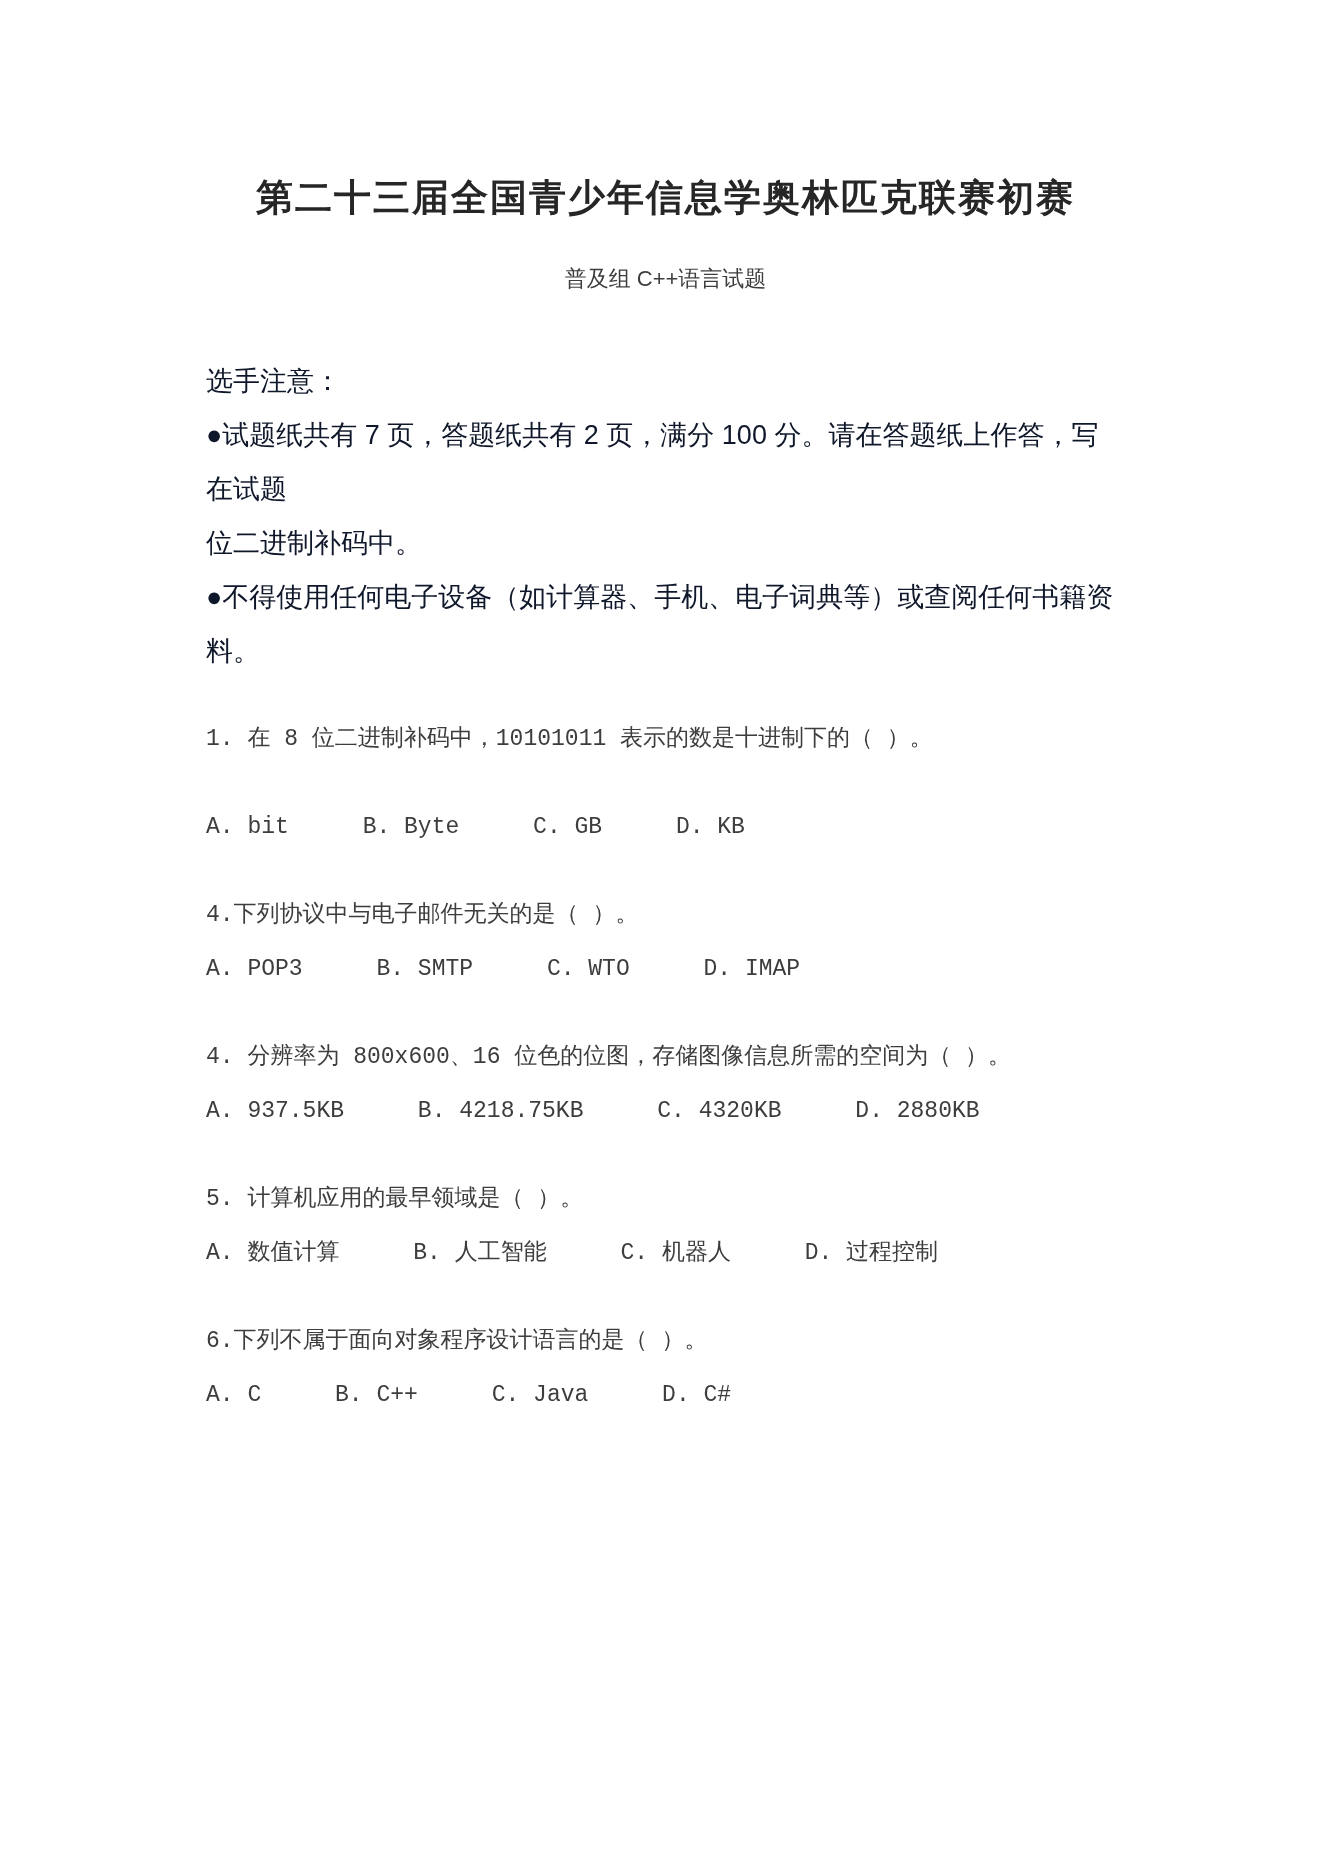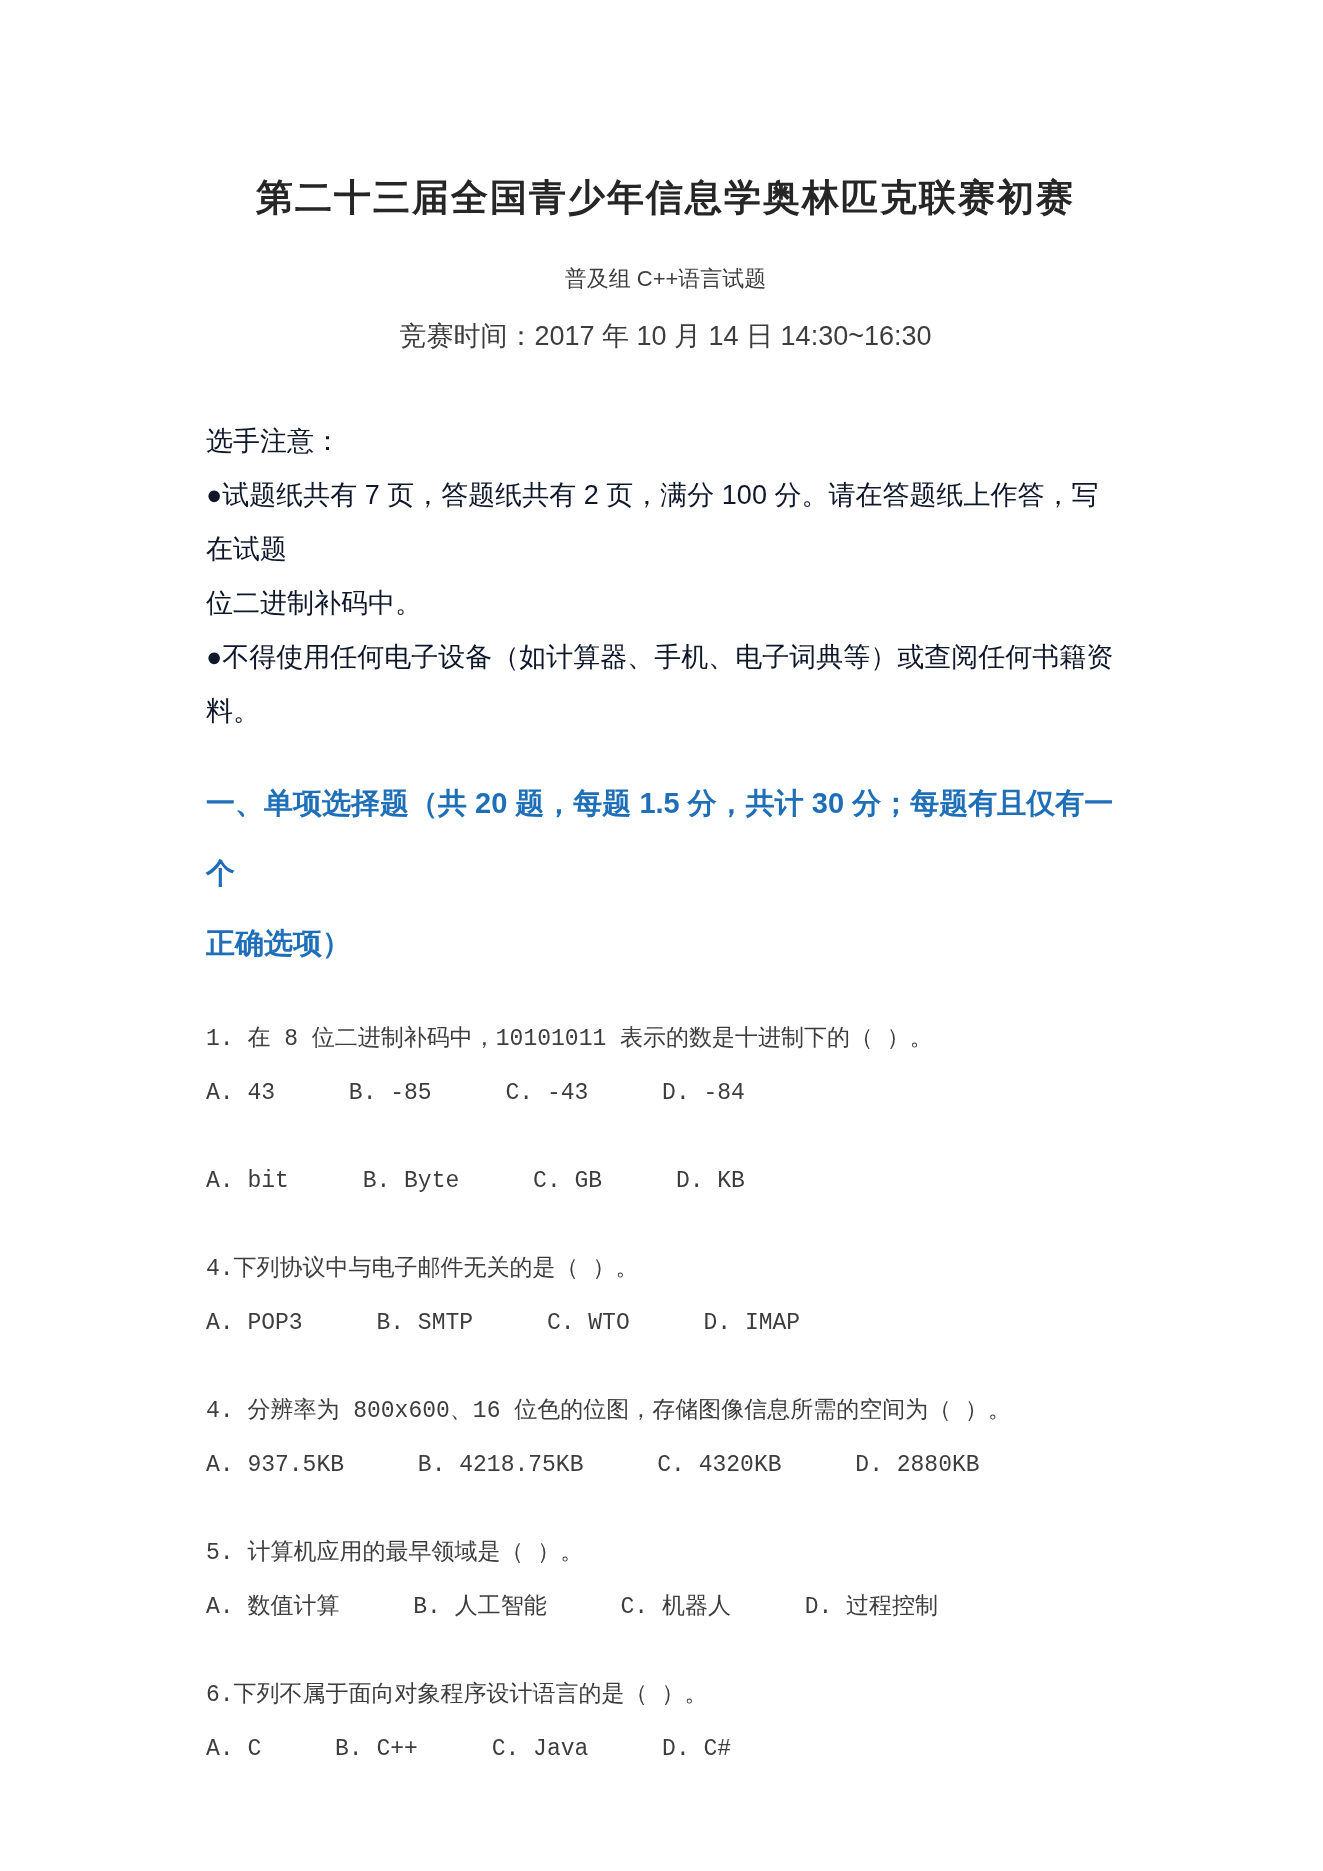--- a/index.html
+++ b/index.html
@@ -76,46 +76,35 @@
 </style>
 </head>
 <body>
 
 <div class="page">
 
   <h1 class="doc-title">第二十三届全国青少年信息学奥林匹克联赛初赛</h1>
 
   <div class="doc-subtitle">普及组 C++语言试题</div>
 
-  <div class="doc-time">竞赛时间：2017 年 10 月 14 日 14:30~16:30</div>
 
   <div class="notice">
     <div>选手注意：</div>
     <div>
       <div>●试题纸共有 7 页，答题纸共有 2 页，满分 100 分。请在答题纸上作答，写在试题</div>
       <div>位二进制补码中。</div>
     </div>
     <div>●不得使用任何电子设备（如计算器、手机、电子词典等）或查阅任何书籍资料。</div>
   </div>
 
-  <h2 class="section-heading">
-    <div>一、单项选择题（共 20 题，每题 1.5 分，共计 30 分；每题有且仅有一个</div>
-    <div>正确选项）</div>
-  </h2>
 
   <div class="questions">
 
     <div class="question">
       <div class="q-text">1. 在 8 位二进制补码中，10101011 表示的数是十进制下的（ ）。</div>
-      <div class="q-options">
-        <span>A. 43</span>
-        <span>B. -85</span>
-        <span>C. -43</span>
-        <span>D. -84</span>
-      </div>
     </div>
 
     <div class="question">
       <div class="q-options">
         <span>A. bit</span>
         <span>B. Byte</span>
         <span>C. GB</span>
         <span>D. KB</span>
       </div>
     </div>

